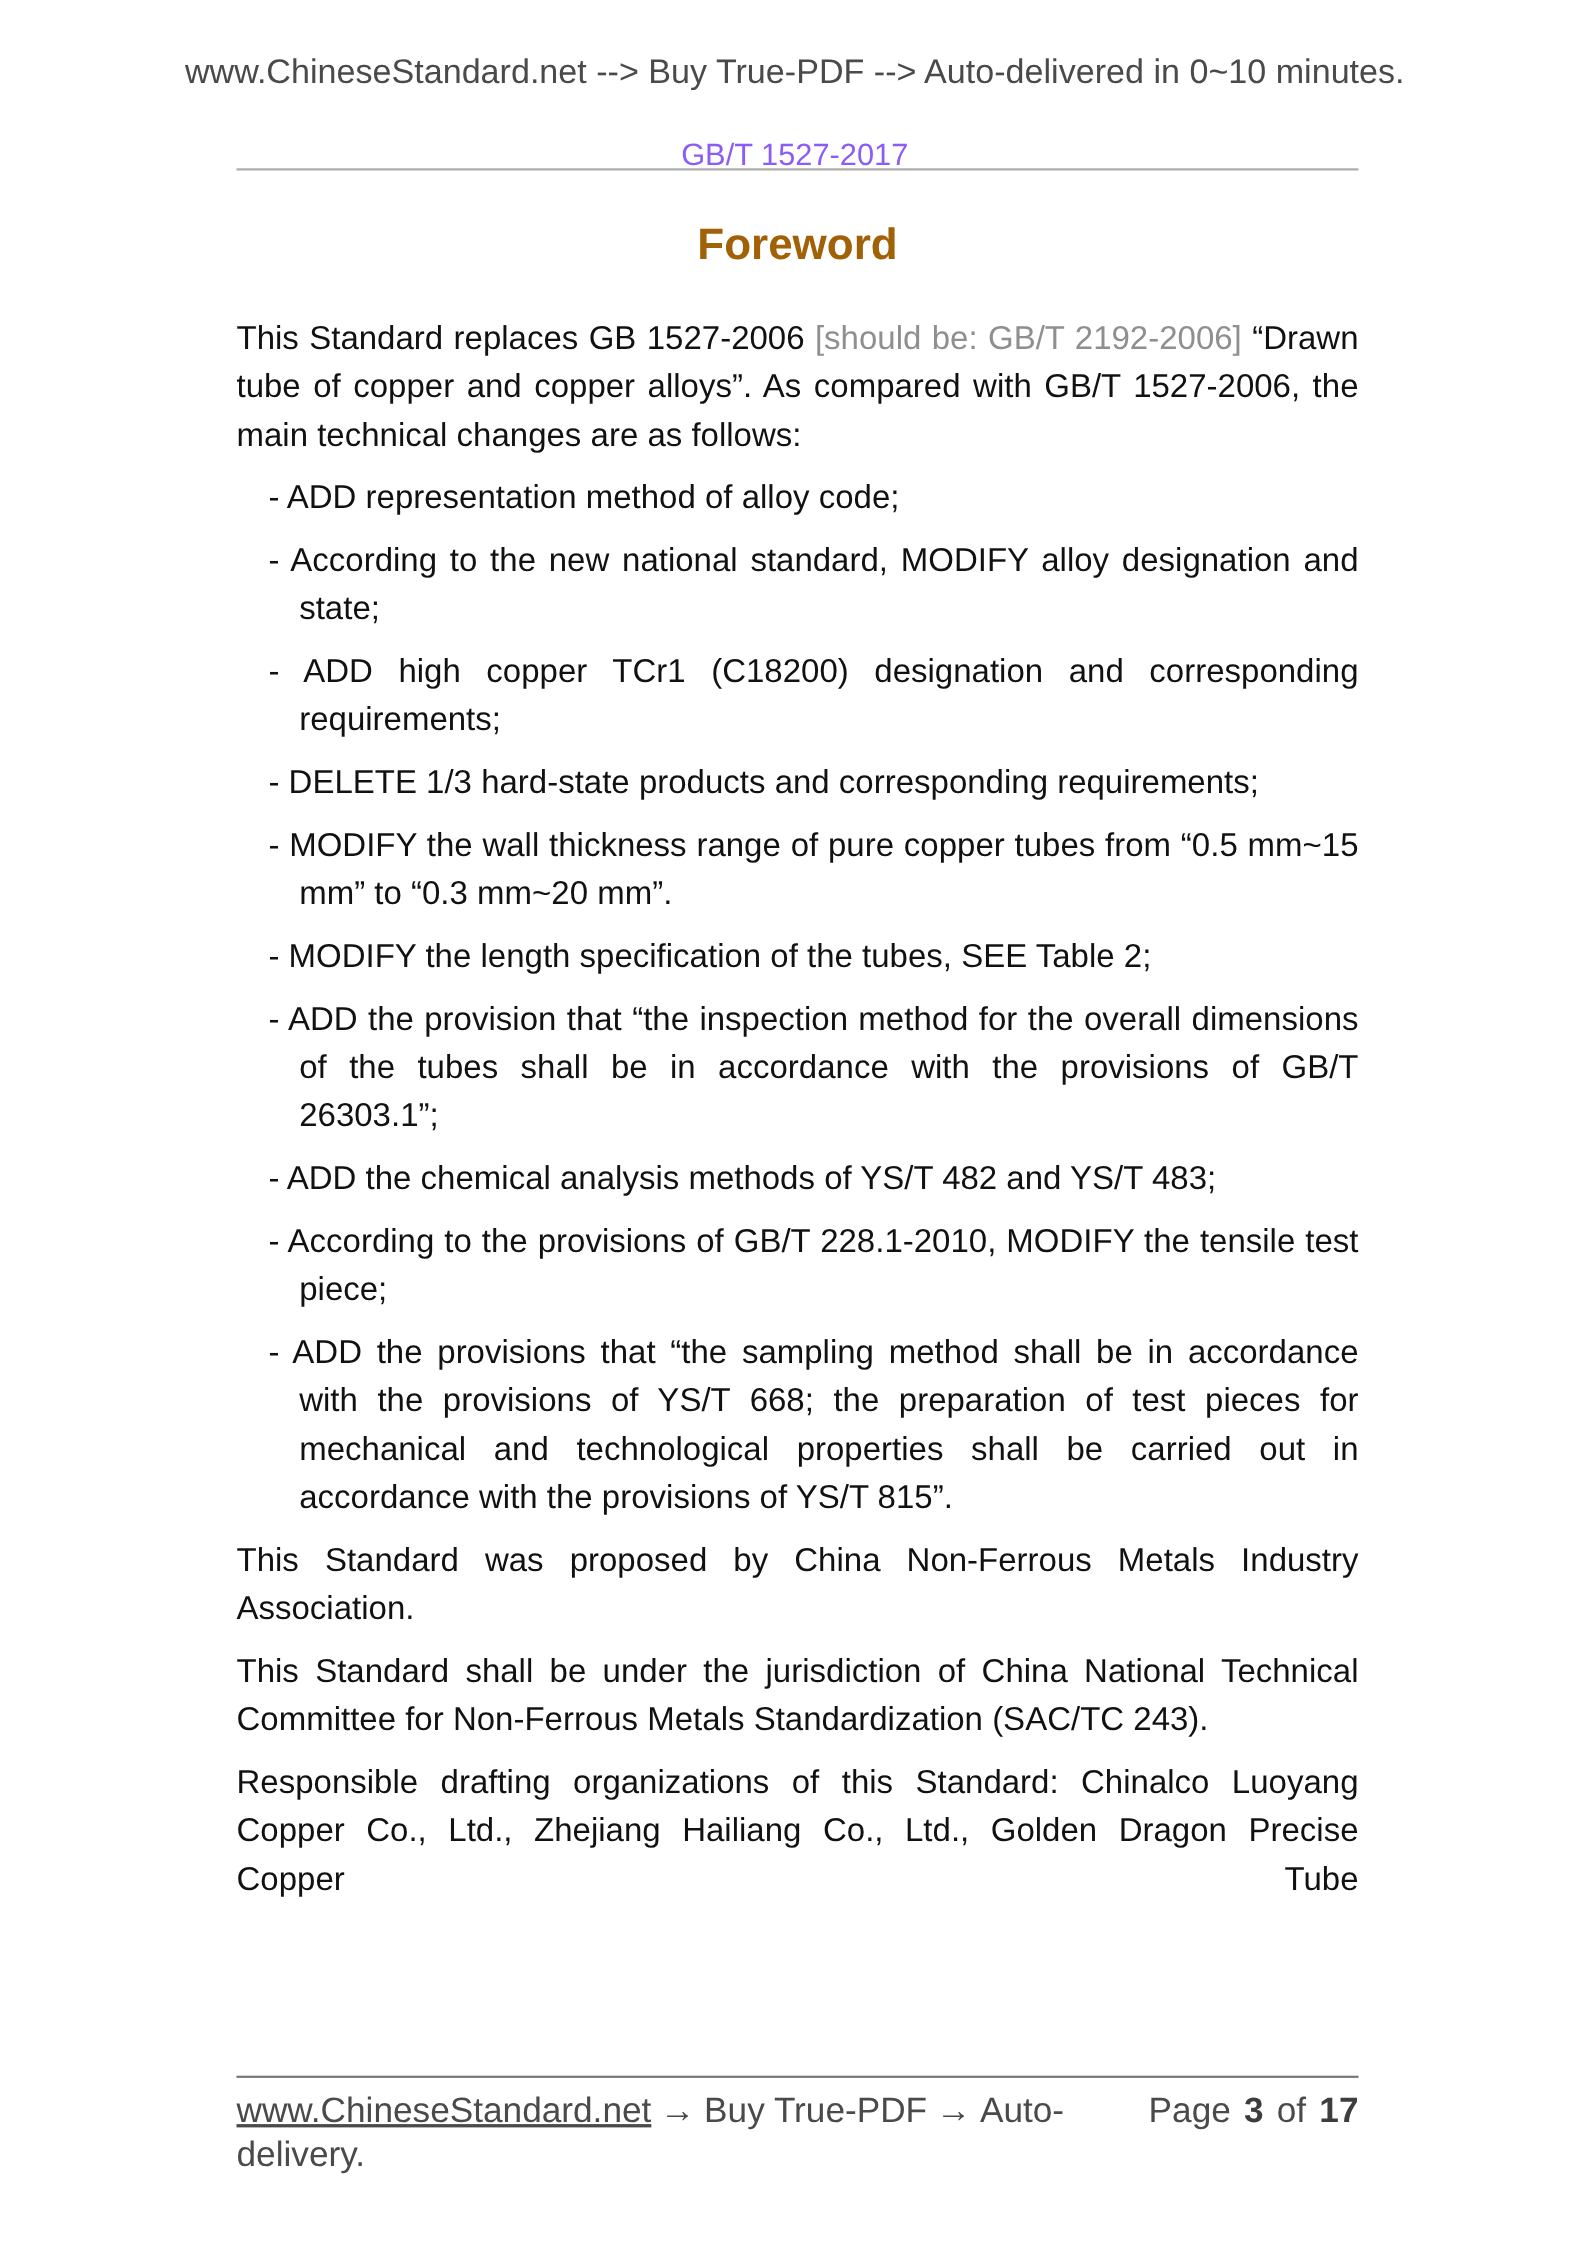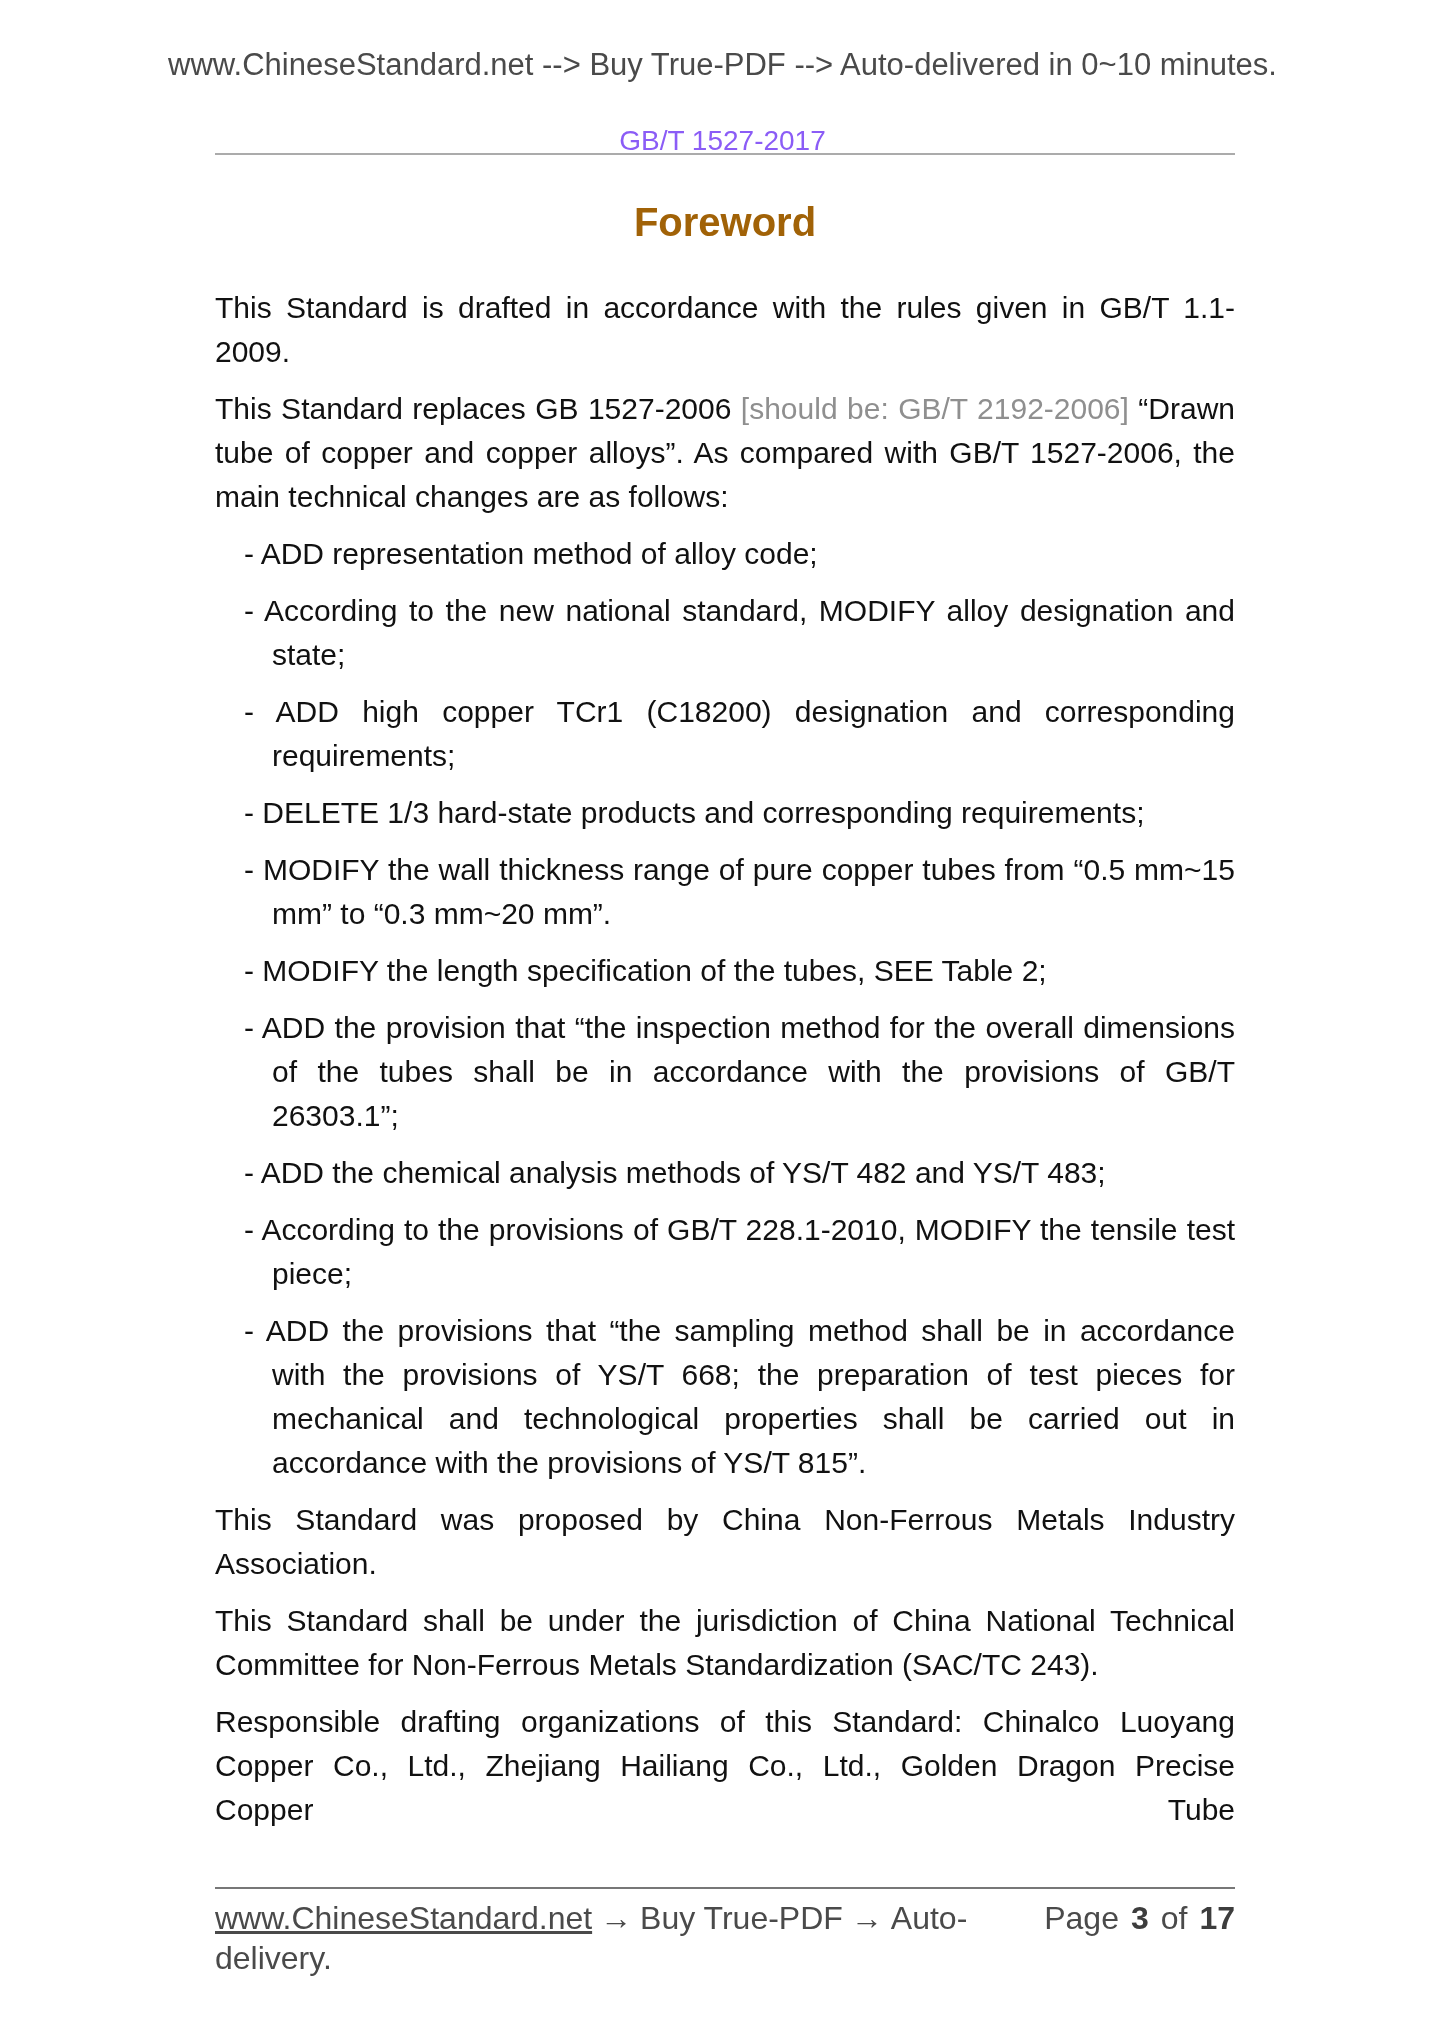--- a/index.html
+++ b/index.html
@@ -94,21 +94,20 @@
 
 <div class="page">
 
   <div class="header-line1">www.ChineseStandard.net --&gt; Buy True-PDF --&gt; Auto-delivered in 0~10 minutes.</div>
   <div class="header-line2">GB/T 1527-2017</div>
   <div class="rule-top"></div>
 
   <div class="content">
     <h1 class="title">Foreword</h1>
 
-    <p class="para">This Standard is drafted in accordance with the rules given in GB/T 1.1-2009.</p>
 
     <p class="para"><span>This Standard replaces GB 1527-2006 </span><span class="note">[should be: GB/T 2192-2006]</span><span> “Drawn tube of copper and copper alloys”. As compared with GB/T 1527-2006, the main technical changes are as follows:</span></p>
 
     <div class="list">
         <p class="list-item">- ADD representation method of alloy code;</p>
         <p class="list-item">- According to the new national standard, MODIFY alloy designation and state;</p>
         <p class="list-item">- ADD high copper TCr1 (C18200) designation and corresponding requirements;</p>
         <p class="list-item">- DELETE 1/3 hard-state products and corresponding requirements;</p>
         <p class="list-item">- MODIFY the wall thickness range of pure copper tubes from “0.5 mm~15 mm” to “0.3 mm~20 mm”.</p>
         <p class="list-item">- MODIFY the length specification of the tubes, SEE Table 2;</p>

